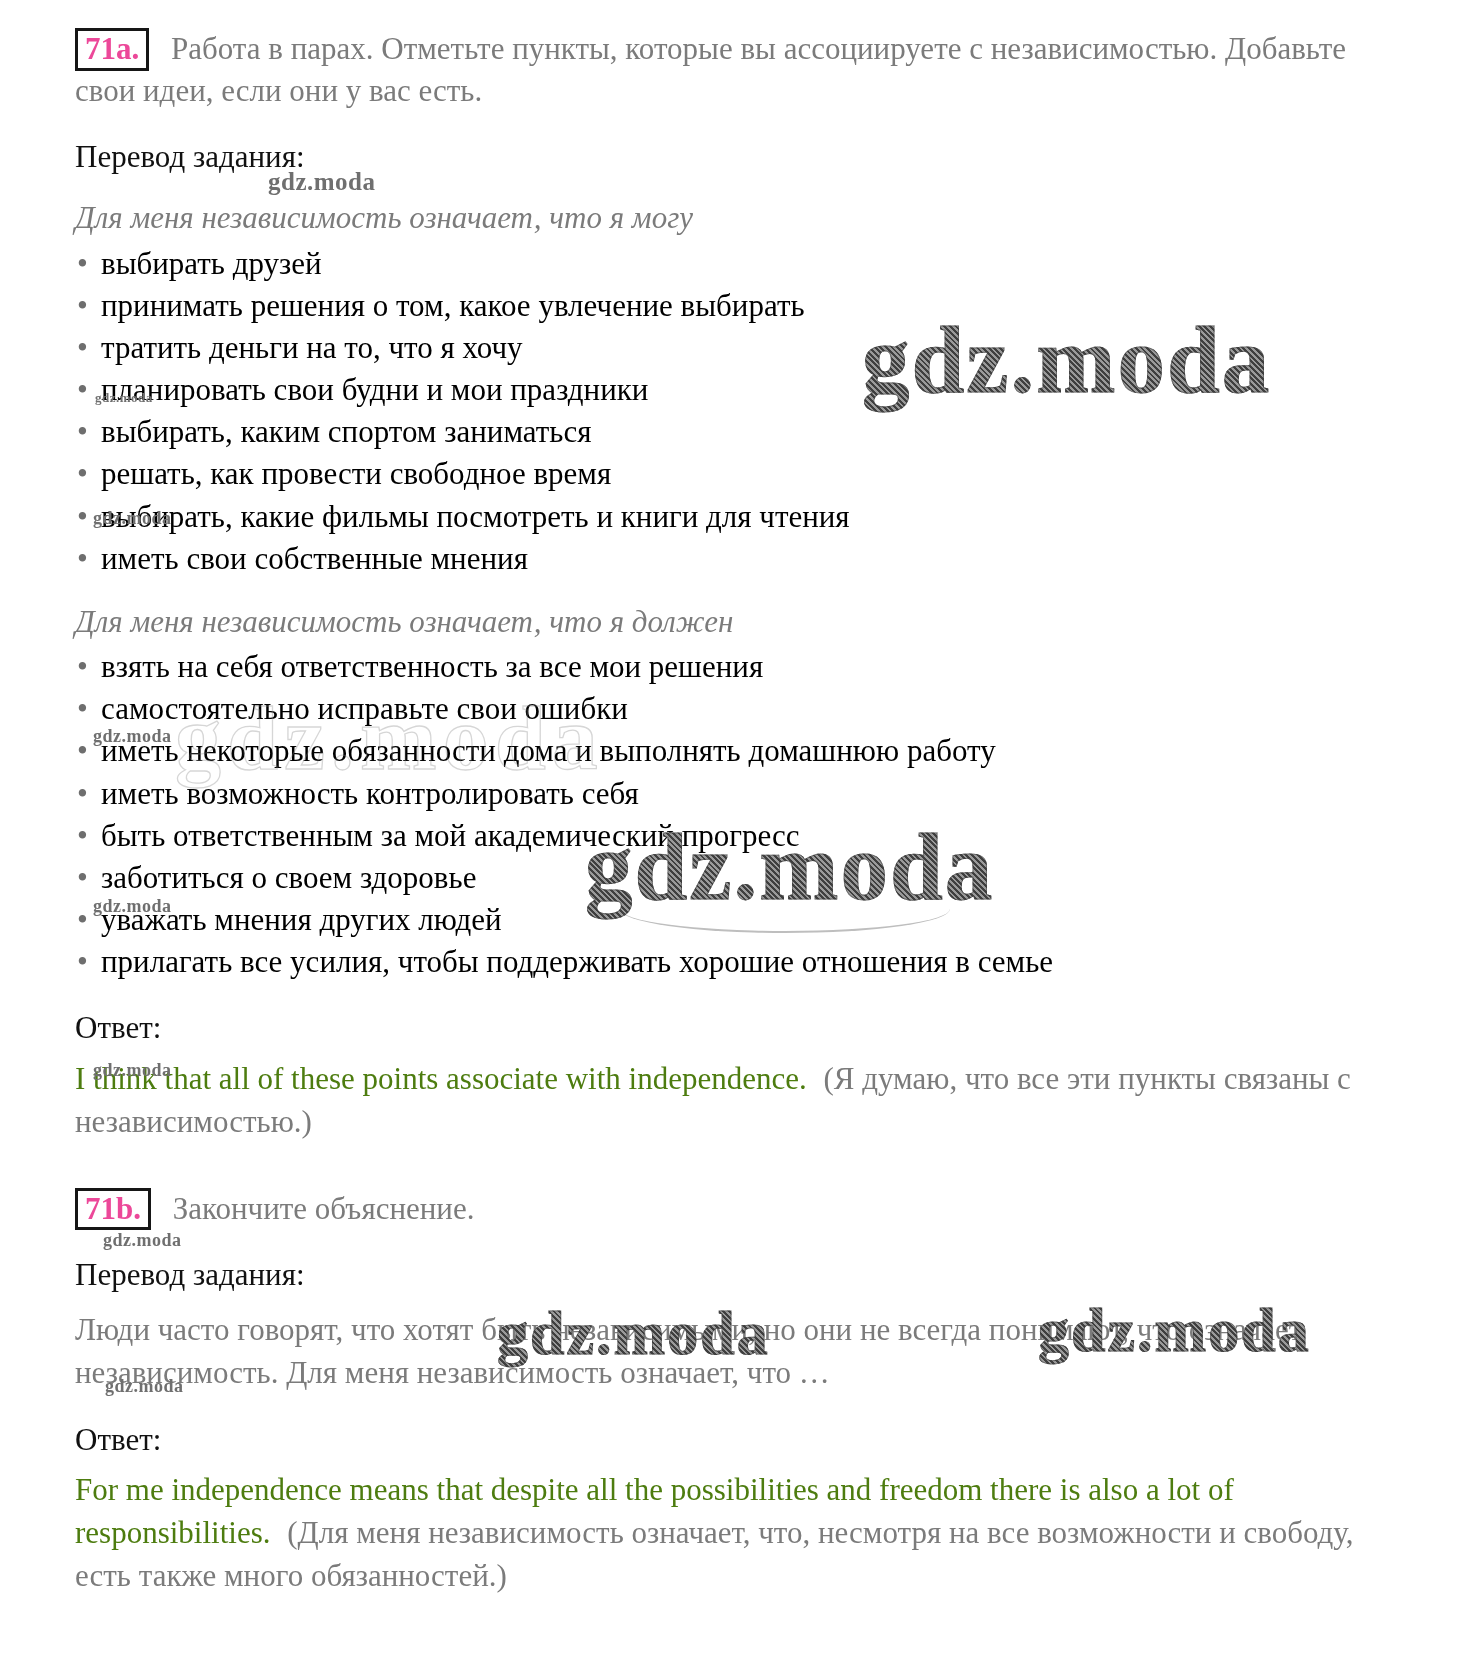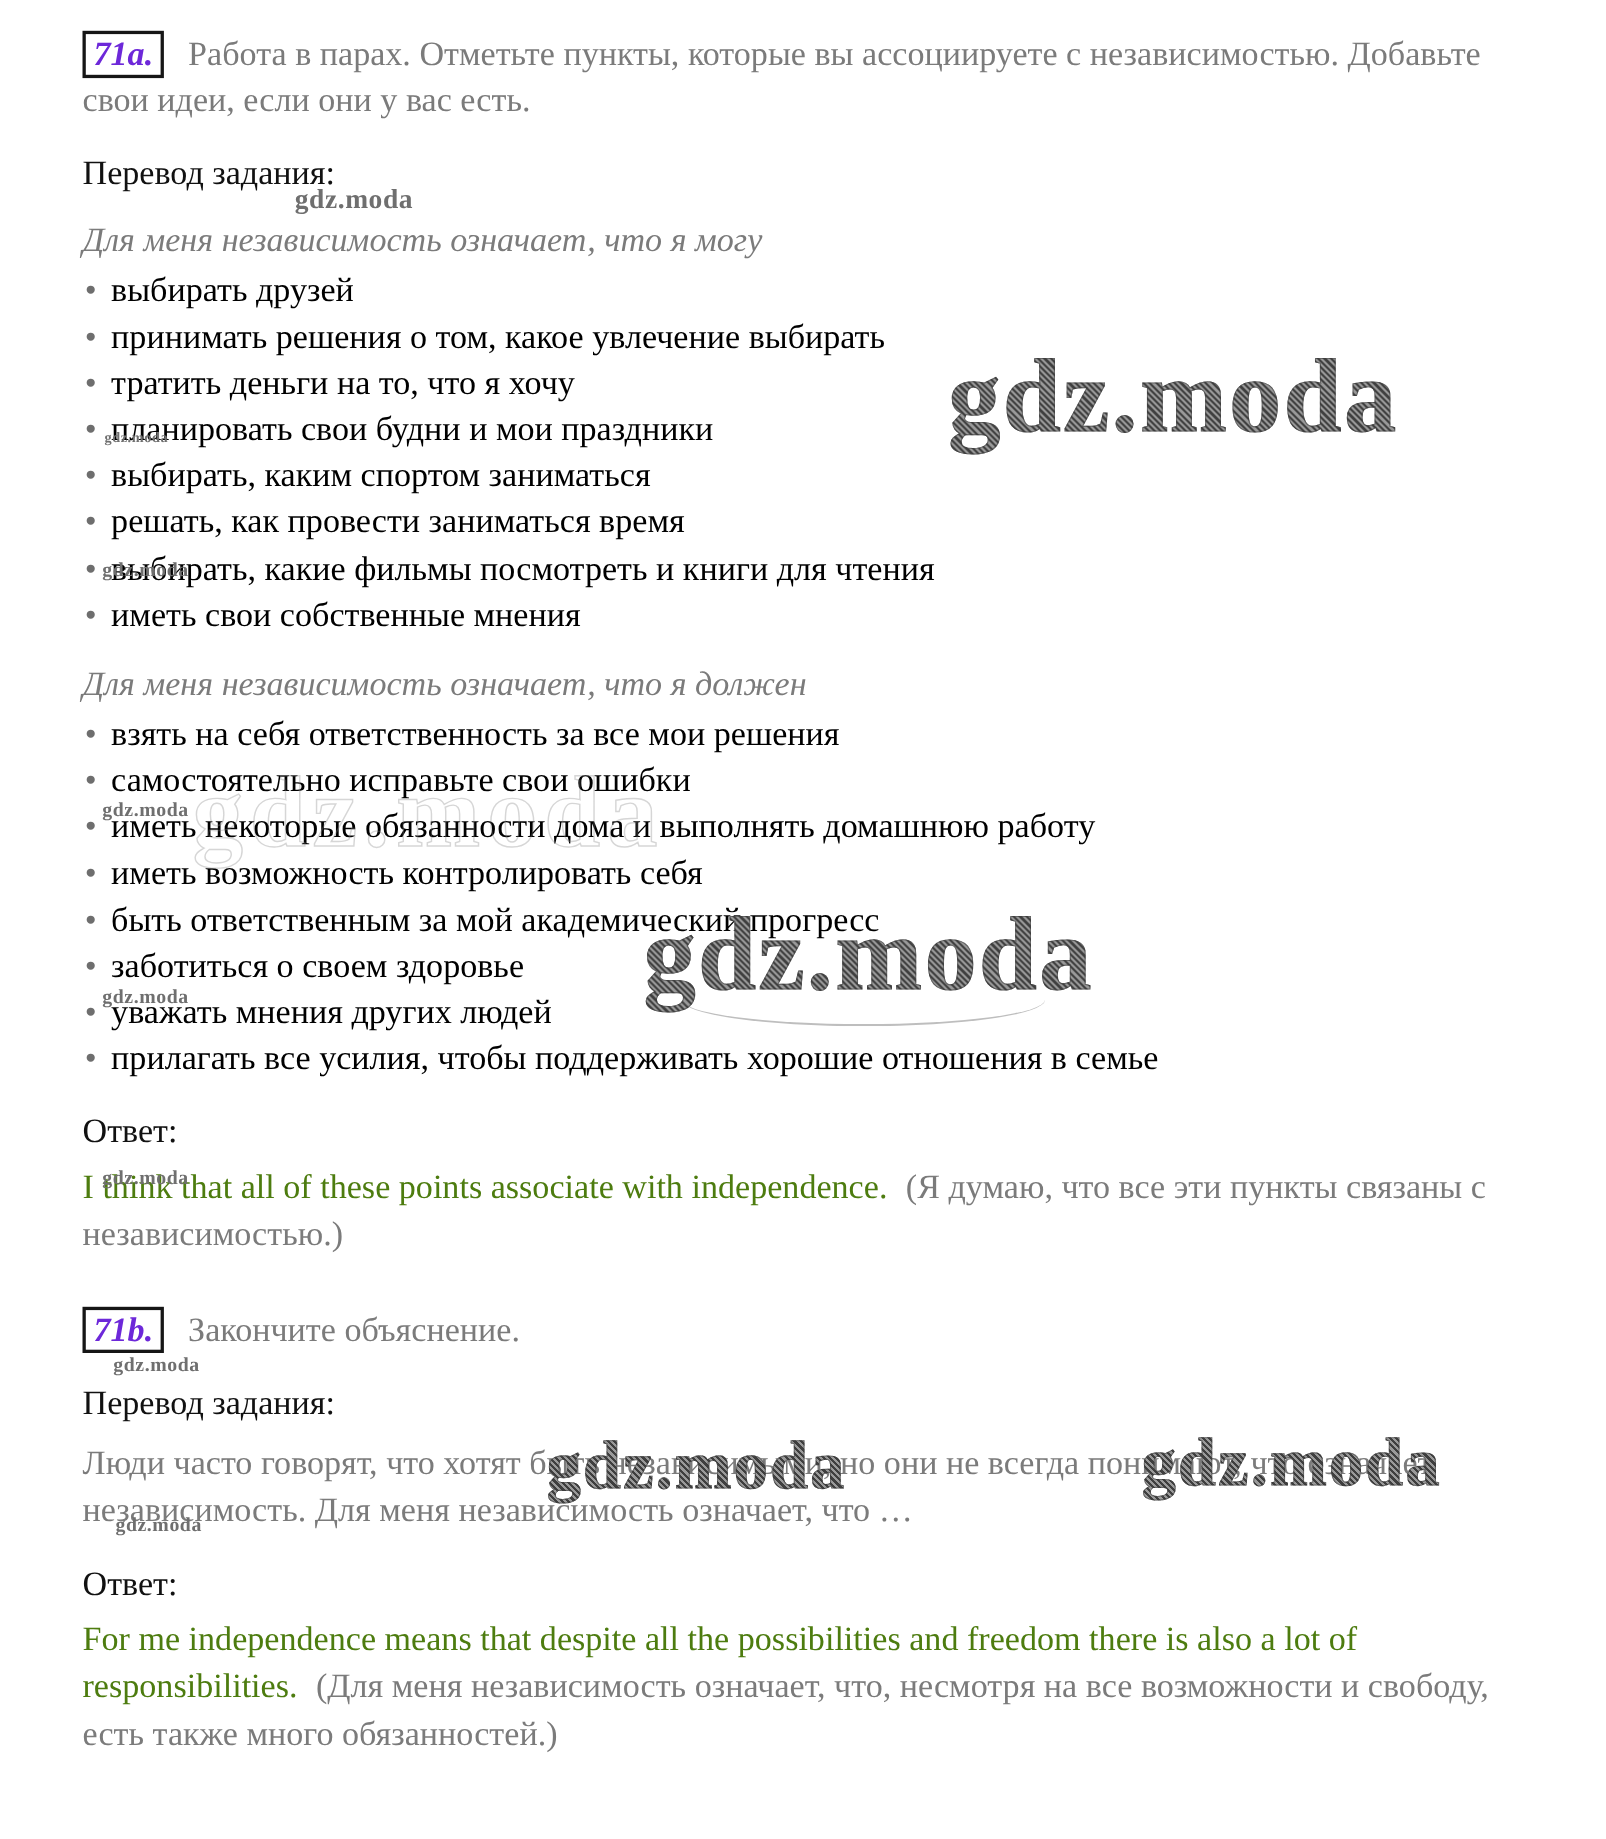--- a/index.html
+++ b/index.html
@@ -19,22 +19,21 @@
   .black { color: #4d7c0f; }
 
   .task-line { margin: 0 0 14px 0; line-height: 1.32; }
   .task-line.second { margin-top: 44px; }
 
   .num-box {
     display: inline-block;
     border: 3px solid #161616;
     padding: 0px 7px 1px 7px;
     font-weight: 700;
-    font-style: italic;
-    color: #6d28d9;
+    color: #ec4899;
     margin-right: 14px;
     line-height: 1.15;
   }
 
   h3.heading {
     font-size: 31px;
     font-weight: 400;
     color: #111111;
     margin: 26px 0 8px 0;
     line-height: 1.25;
@@ -113,21 +112,21 @@
   <h3 class="heading">Перевод задания:</h3>
 
   <p class="intro gray">Для меня независимость означает, что я могу</p>
 
   <ul class="bullets">
     <li><span>выбирать друзей</span></li>
     <li><span>принимать решения о том, какое увлечение выбирать</span></li>
     <li><span>тратить деньги на то, что я хочу</span></li>
     <li><span>планировать свои будни и мои праздники</span></li>
     <li><span>выбирать, каким спортом заниматься</span></li>
-    <li><span>решать, как провести заниматься время</span></li>
+    <li><span>решать, как провести свободное время</span></li>
     <li><span>выбирать, какие фильмы посмотреть и книги для чтения</span></li>
     <li><span>иметь свои собственные мнения</span></li>
   </ul>
 
   <p class="intro gray">Для меня независимость означает, что я должен</p>
 
   <ul class="bullets">
     <li><span>взять на себя ответственность за все мои решения</span></li>
     <li><span>самостоятельно исправьте свои ошибки</span></li>
     <li><span>иметь некоторые обязанности дома и выполнять домашнюю работу</span></li>

